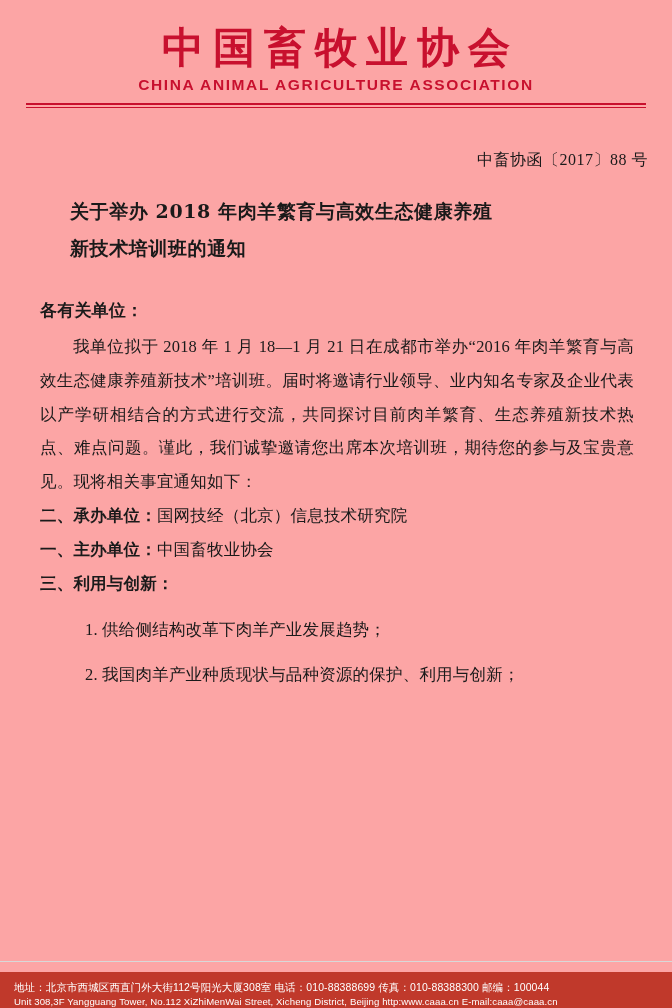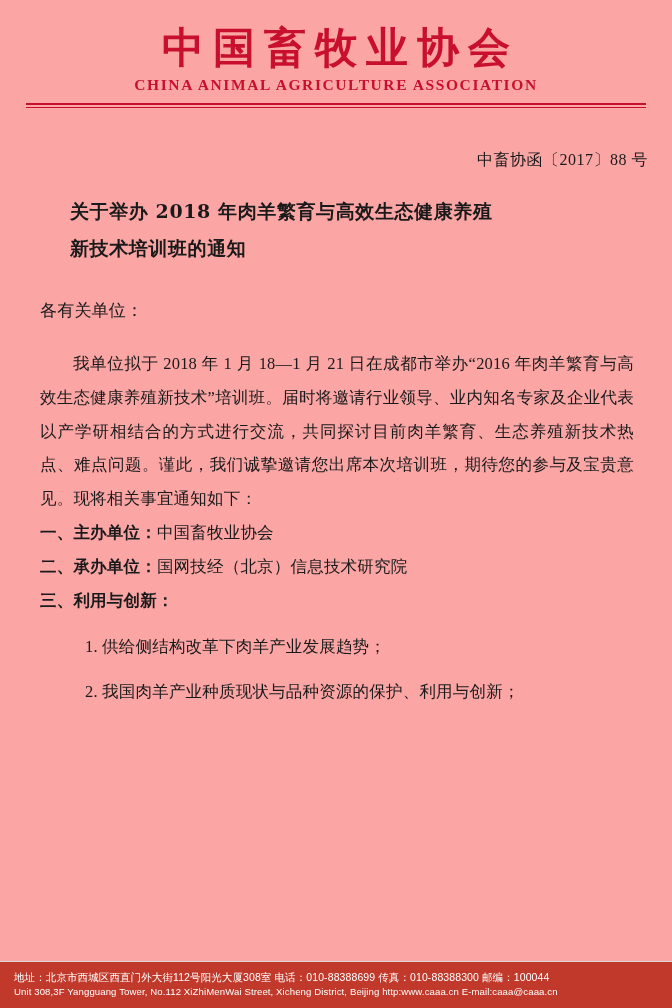--- a/index.html
+++ b/index.html
@@ -30,21 +30,21 @@
     font-family: "DejaVu Serif", "Liberation Serif", serif;
     font-weight: bold;
     font-size: 42px;
     letter-spacing: 9px;
     line-height: 1.05;
     white-space: nowrap;
     text-indent: 9px;
   }
   .org-en {
     color: #c8102e;
-    font-family: Liberation Serif, serif;
+    font-family: Liberation Sans, sans-serif;
     font-weight: bold;
     font-size: 15.5px;
     letter-spacing: 1.6px;
     margin-top: 6px;
     white-space: nowrap;
   }
   .rule-wrap {
     margin-top: 9px;
     padding: 0 26px;
   }
@@ -78,23 +78,23 @@
   
   .body-wrap {
     margin-top: 26px;
     padding: 0 38px 0 40px;
     font-size: 16.5px;
     line-height: 2.05;
     letter-spacing: 0.2px;
   }
   .salutation {
     font-family: "DejaVu Serif", "Liberation Serif", serif;
-    font-weight: normal;
+    font-weight: bold;
     font-size: 17px;
-    margin-bottom: 19px;
+    margin-bottom: 2px;
   }
   p.para {
     margin: 0;
     text-indent: 2em;
     text-align: justify;
     text-justify: inter-ideograph;
   }
   .list-line {
     margin: 0;
     text-align: left;
@@ -106,21 +106,21 @@
   .sub-item {
     margin: 12px;
     padding-left: 2em;
   }
   
   .footer {
     position: absolute;
     left: 0;
     right: 0;
     bottom: 0;
-    height: 46px;
+    height: 36px;
     background: #c0392b;
     color: #ffffff;
     font-family: "Liberation Sans", sans-serif;
     font-size: 10.5px;
     line-height: 1.55;
     padding: 7px 1px 0 14px;
     box-sizing: border-box;
     letter-spacing: 0.1px;
   }
   .footer .line2 {
@@ -153,24 +153,24 @@
   <div class="doc-title">
     <div>关于举办 2018 年肉羊繁育与高效生态健康养殖</div>
     <div>新技术培训班的通知</div>
   </div>
 
   <div class="body-wrap">
     <div class="salutation">各有关单位：</div>
     <p class="para">我单位拟于 2018 年 1 月 18—1 月 21 日在成都市举办“2016 年肉羊繁育与高效生态健康养殖新技术”培训班。届时将邀请行业领导、业内知名专家及企业代表以产学研相结合的方式进行交流，共同探讨目前肉羊繁育、生态养殖新技术热点、难点问题。谨此，我们诚挚邀请您出席本次培训班，期待您的参与及宝贵意见。现将相关事宜通知如下：</p>
 
     <p class="list-line">
-      <span class="lbl">一、主办单位：</span><span>中国畜牧业协会</span>
+      <span class="lbl">二、承办单位：</span><span>国网技经（北京）信息技术研究院</span>
     </p>
     <p class="list-line">
-      <span class="lbl">二、承办单位：</span><span>国网技经（北京）信息技术研究院</span>
+      <span class="lbl">一、主办单位：</span><span>中国畜牧业协会</span>
     </p>
     <p class="list-line">
       <span class="lbl">三、利用与创新：</span><span></span>
     </p>
 
     <p class="sub-item">1. 供给侧结构改革下肉羊产业发展趋势；</p>
     <p class="sub-item">2. 我国肉羊产业种质现状与品种资源的保护、利用与创新；</p>
   </div>
 
   <div class="footer-sep"></div>

